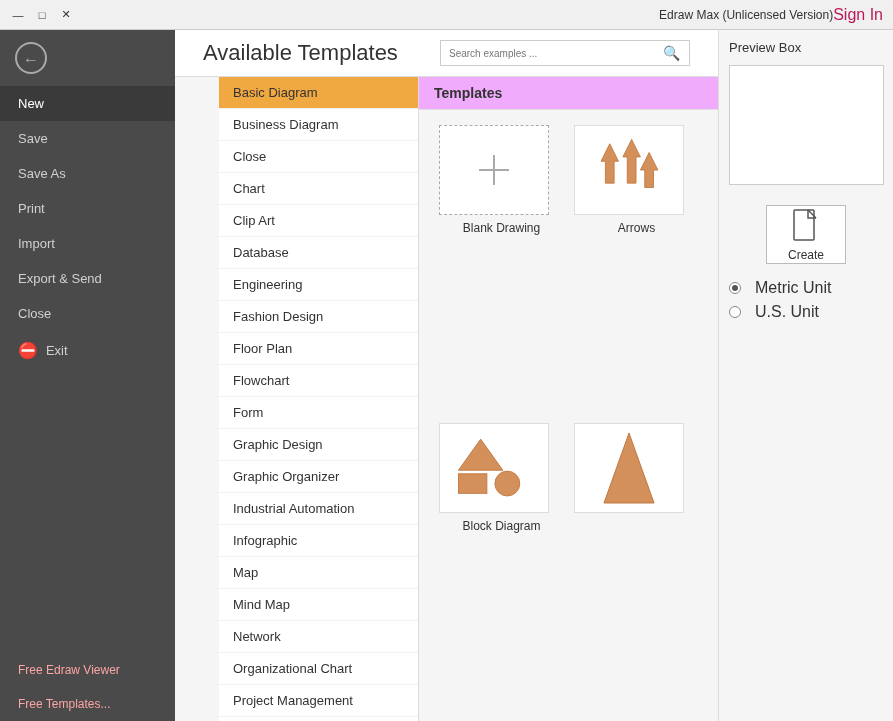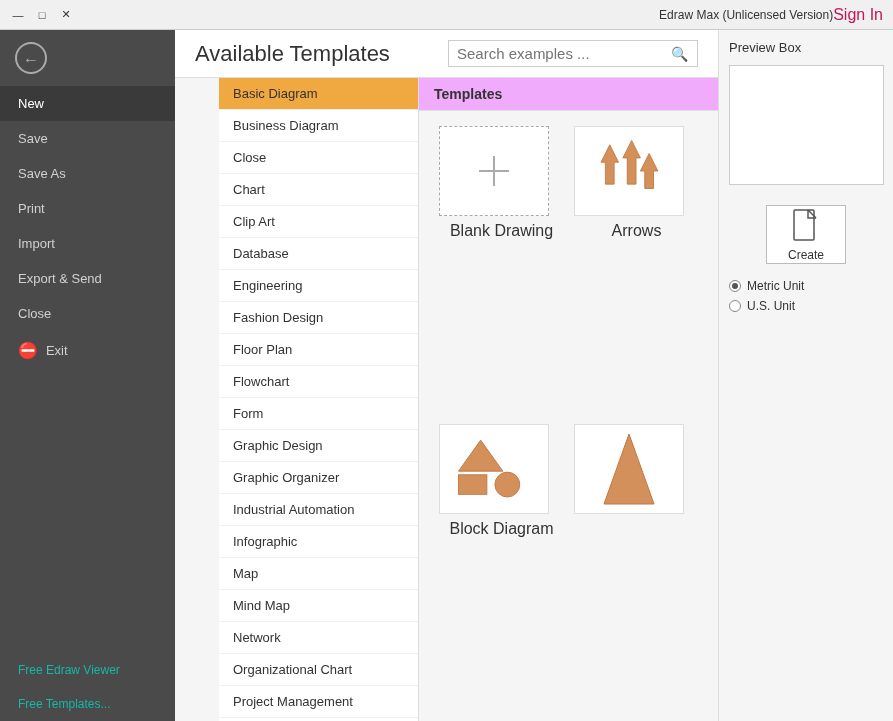--- a/index.html
+++ b/index.html
@@ -53,21 +53,21 @@
       font-size: 13px;
     }
     .sidebar-item.active { background: #3a3a3a; color: #fff; }
     .sidebar-exit {
       display: flex; align-items: center; gap: 8px;
       padding: 10px 18px;
       cursor: pointer; color: #d0d0d0;
     }
     .exit-icon { color: #e05050; font-size: 16px; }
     .sidebar-bottom { margin-top: auto; }
-    .sidebar-bottom .sidebar-item { font-size: 12px; color: #14b8a6; }
+    .sidebar-bottom .sidebar-item { font-size: 12px; color: #fca5a5; }
 
     
     .content-area { display: flex; flex: 1; overflow: hidden; }
 
     
     .template-panel {
       width: 200px;
       background: #fff;
       border-right: 1px solid #ddd;
       display: flex;
@@ -94,40 +94,40 @@
     .main-area {
       flex: 1;
       display: flex;
       flex-direction: column;
       background: #f5f5f5;
     }
     .main-header {
       display: flex;
       align-items: center;
       justify-content: space-between;
-      padding: 10px 20px;
+      padding: 10px 28px;
       background: #fff;
       border-bottom: 1px solid #ddd;
     }
     .available-title {
       font-size: 22px;
       color: #333;
       font-weight: 400;
     }
     .search-box {
       display: flex;
       align-items: center;
       border: 1px solid #ccc;
       background: #fff;
       padding: 4px 8px;
       width: 250px;
     }
     .search-input {
       border: none; outline: none;
-      font-size: 15px; color: #737373;
+      font-size: 10px; color: #737373;
       flex: 1;
       background: transparent;
     }
     .search-icon { color: #666; font-size: 14px; }
 
     
     .templates-header {
       padding: 8px 15px;
       font-size: 14px;
       font-weight: 600;
@@ -158,21 +158,21 @@
     .template-card-img {
       width: 110px; height: 90px;
       border: 1px dashed #aaa;
       background: #fff;
       display: flex;
       align-items: center;
       justify-content: center;
       margin-bottom: 6px;
     }
     .template-card-label {
-      font-size: 16px;
+      font-size: 12px;
       color: #333;
       text-align: center;
       margin-left: 15px;
     }
 
     
     .preview-panel {
       width: 175px;
       background: #f5f5f5;
       border-left: 1px solid #ddd;
@@ -218,22 +218,22 @@
     }
     .unit-options {
       display: flex;
       flex-direction: column;
       gap: 6px;
       margin-top: 5px;
     }
     .unit-option {
       display: flex;
       align-items: center;
-      gap: 6px;
-      font-size: 12px;
+      gap: 14px;
+      font-size: 16px;
       color: #333;
       cursor: pointer;
     }
     .radio-outer {
       width: 12px; height: 12px;
       border-radius: 50%;
       border: 1px solid #888;
       display: flex; align-items: center; justify-content: center;
       background: #fff;
     }

